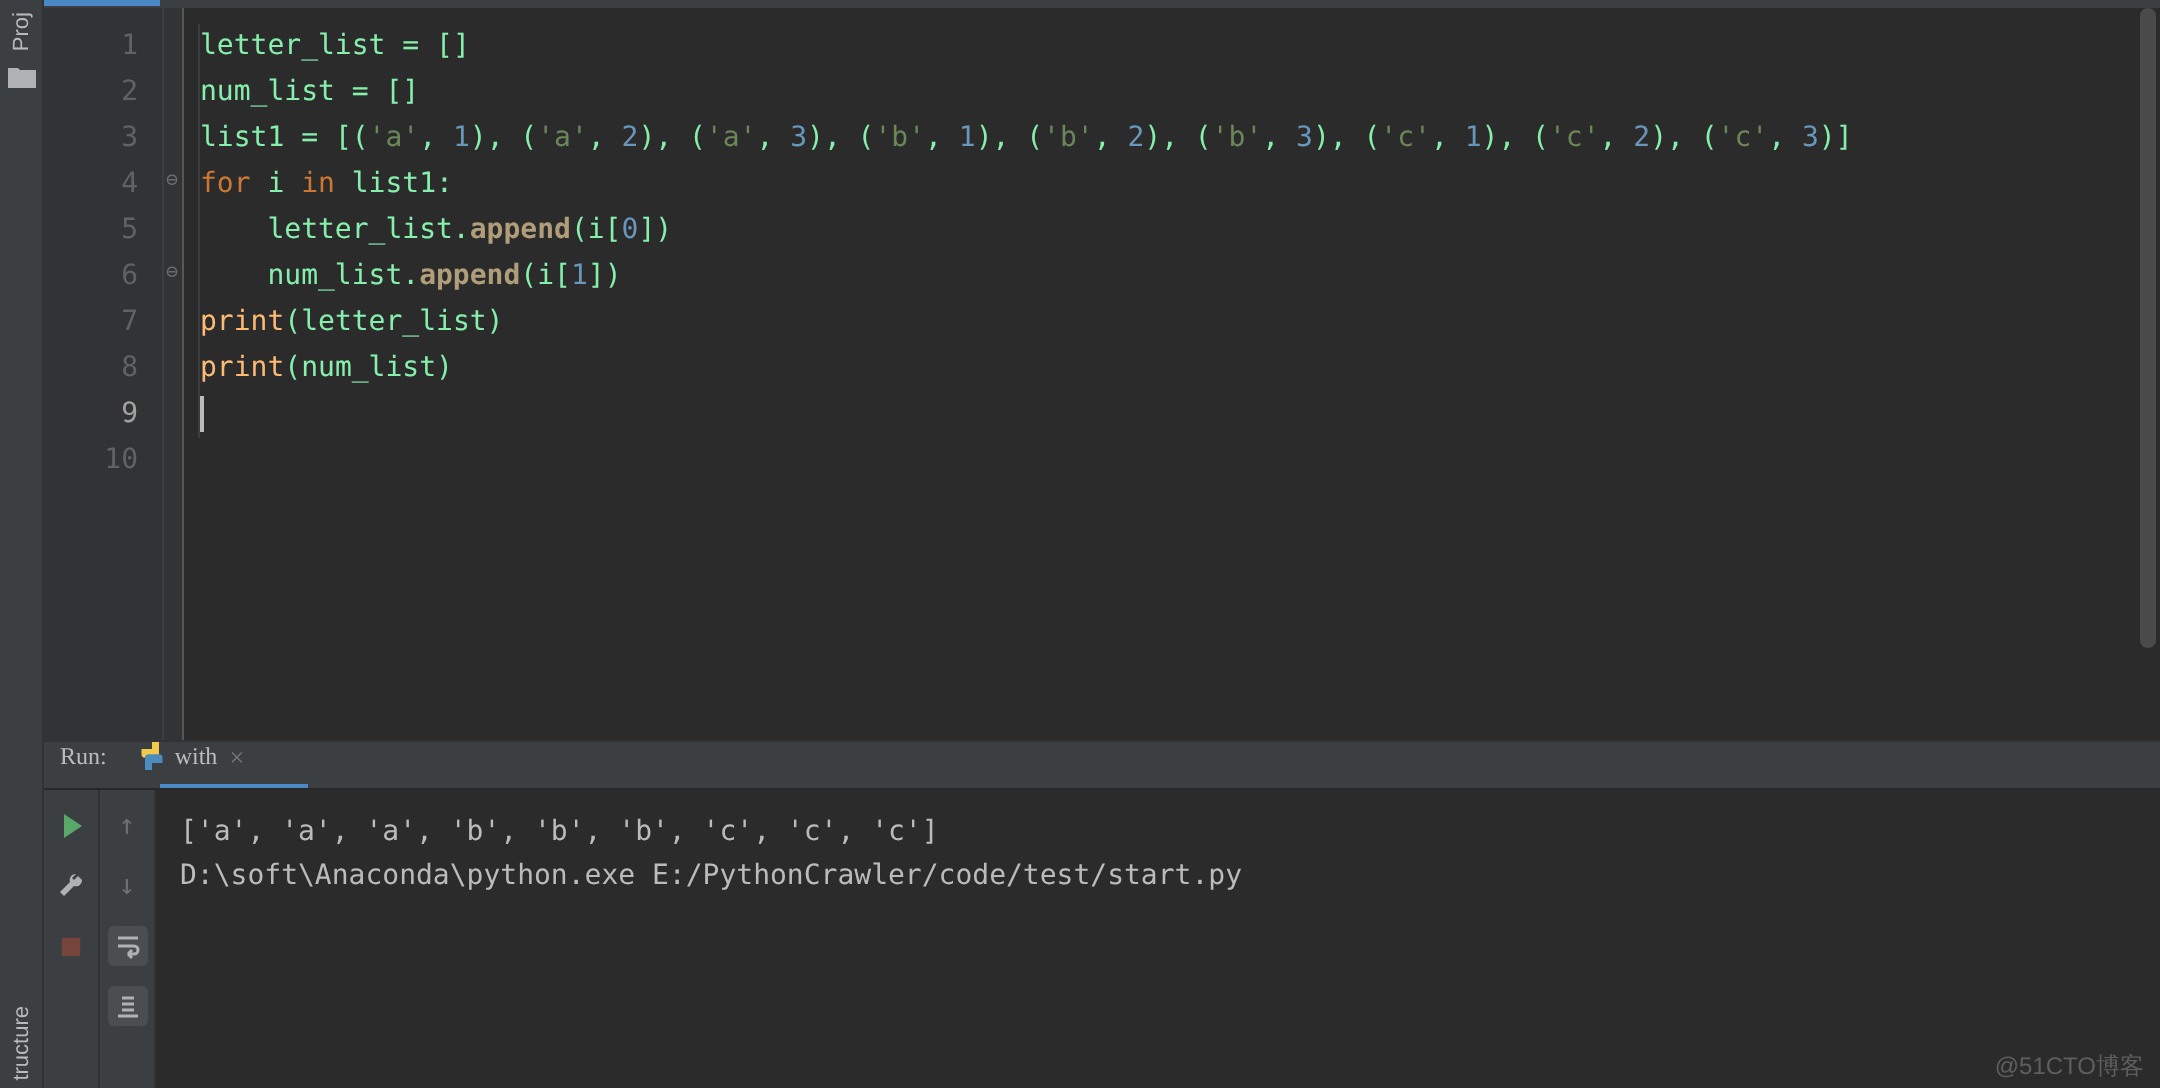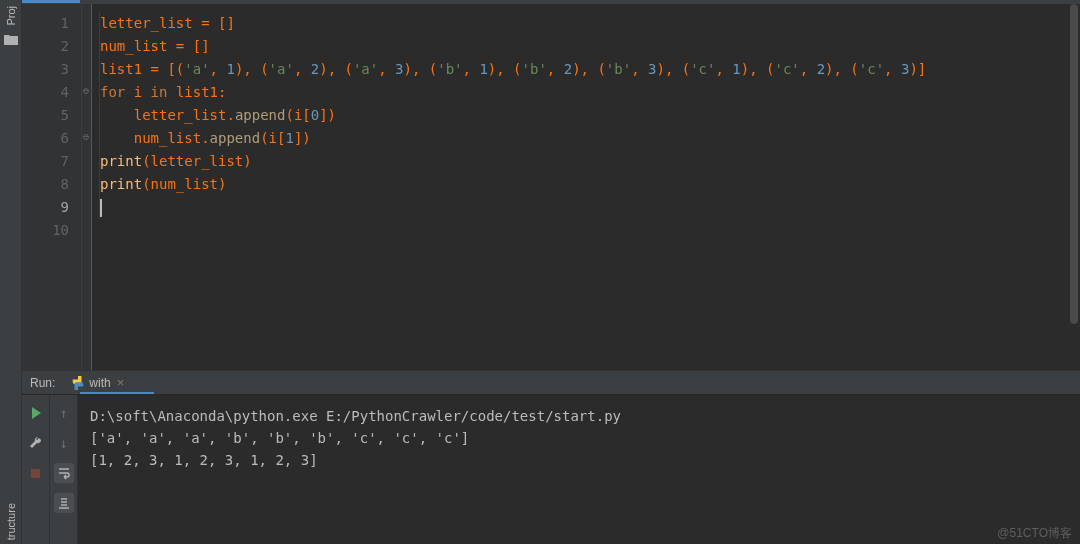--- a/index.html
+++ b/index.html
@@ -20,27 +20,27 @@
 .gutter .current { color:#a4a3a3; }
 .fold-col { width:10px; position:relative; background:#313335; border-right:1px solid #555858; }
 .fold-marker { color:#6e6e6e; font-size:10px; position:absolute; left:1px; }
 .code { flex:1; padding:8px 0 8px 8px; position:relative; white-space:pre; }
 .code-line { height:23px; line-height:23px; }
 .code-line .cursor { border-left:2px solid #bbb; display:inline-block; height:18px; vertical-align:middle; }
 .indent-guide { position:absolute; left:7px; top:8px; width:0; height:207px; border-left:1px solid #3b3e40; }
 .kw { color:#cc7832;margin-top:13px; }
 .str { color:#6a8759; }
 .num { color:#6897bb; }
-.fn { color:#b09d79; }
+.fn { color:#b09d79;font-weight:bold; }
 .builtin { color:#fdba74; }
-.punct { color:#f97316; }
+.punct { color:#86efac; }
 .scrollbar { position:absolute; right:0; top:0; bottom:0; width:12px; background:transparent; }
 .scroll-thumb { position:absolute; right:2px; top:0; width:8px; height:320px; background:rgba(166,166,166,0.25); border-radius:4px; }
 .run-panel { height:174px; background:#2b2b2b; border-top:1px solid #323232; display:flex; flex-direction:column; }
-.run-header { height:24px; background:#3c3f41; display:flex; align-items:center; padding:0 8px; font-family:Liberation Sans, sans-serif; font-size:12px; color:#bbb; border-bottom:1px solid #282828; gap:4px; }
+.run-header { height:24px; background:#3c3f41; display:flex; padding:0 8px; font-family:Liberation Serif, serif; font-size:12px; color:#bbb; border-bottom:1px solid #282828; gap:4px; }
 .run-label { margin-right:12px; }
 .py-icon { width:14px; height:14px; }
 .close-x { color:#7a7a7a; cursor:pointer; font-size:13px; margin-left:2px; }
 .run-tab-underline { position:absolute; bottom:0; left:58px; width:74px; height:2px; background:#4a88c7; }
 .run-body { flex:1; display:flex; }
 .run-toolbar-l { width:28px; display:flex; flex-direction:column; align-items:center; padding-top:8px; gap:10px; background:#3c3f41; border-right:1px solid #323232; }
 .run-toolbar-l2 { width:28px; display:flex; flex-direction:column; align-items:center; padding-top:8px; gap:10px; background:#3c3f41; border-right:1px solid #323232; }
 .tool-btn { width:20px; height:20px; display:flex; align-items:center; justify-content:center; cursor:pointer; color:#afb1b3; fill:#afb1b3; border-radius:3px; }
 .tool-btn.dark { background:#4b4e50; }
 .tool-btn.dark svg { fill:#afb1b3; }
@@ -122,22 +122,21 @@
                 <path d="M2 3h10M2 7h8a2 2 0 010 4H7m0 0l2-2m-2 2l2 2" stroke="#afb1b3" stroke-width="1.5" fill="none"></path>
               </svg>
             </span>
           <span class="tool-btn dark">
               <svg viewBox="0 0 14 14" width="14" height="14">
                 <path d="M4 3h6M4 6h6M4 9h6M2 12h10" stroke="#afb1b3" stroke-width="1.5"></path>
               </svg>
             </span>
         </div>
         <div class="console" id="console">
+            <div class="console-line">['a', 'a', 'a', 'b', 'b', 'b', 'c', 'c', 'c']</div>
             <div class="console-line">D:\soft\Anaconda\python.exe E:/PythonCrawler/code/test/start.py</div>
-            <div class="console-line">['a', 'a', 'a', 'b', 'b', 'b', 'c', 'c', 'c']</div>
-            <div class="console-line">[1, 2, 3, 1, 2, 3, 1, 2, 3]</div>
             <div class="console-line">&nbsp;</div>
           </div>
       </div>
     </div>
   </div>
 </div>
 <div class="watermark">@51CTO博客</div>
 
 </body></html>

